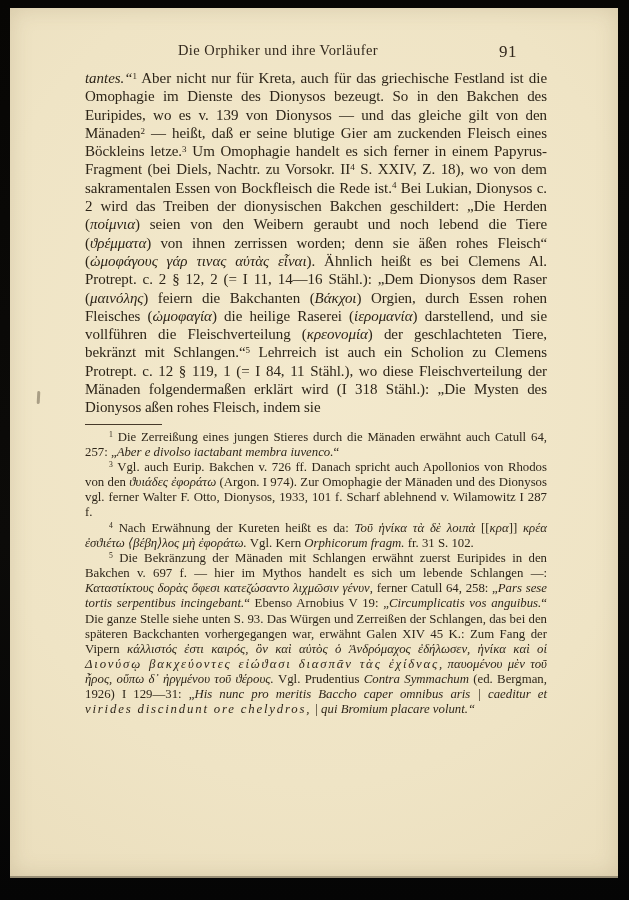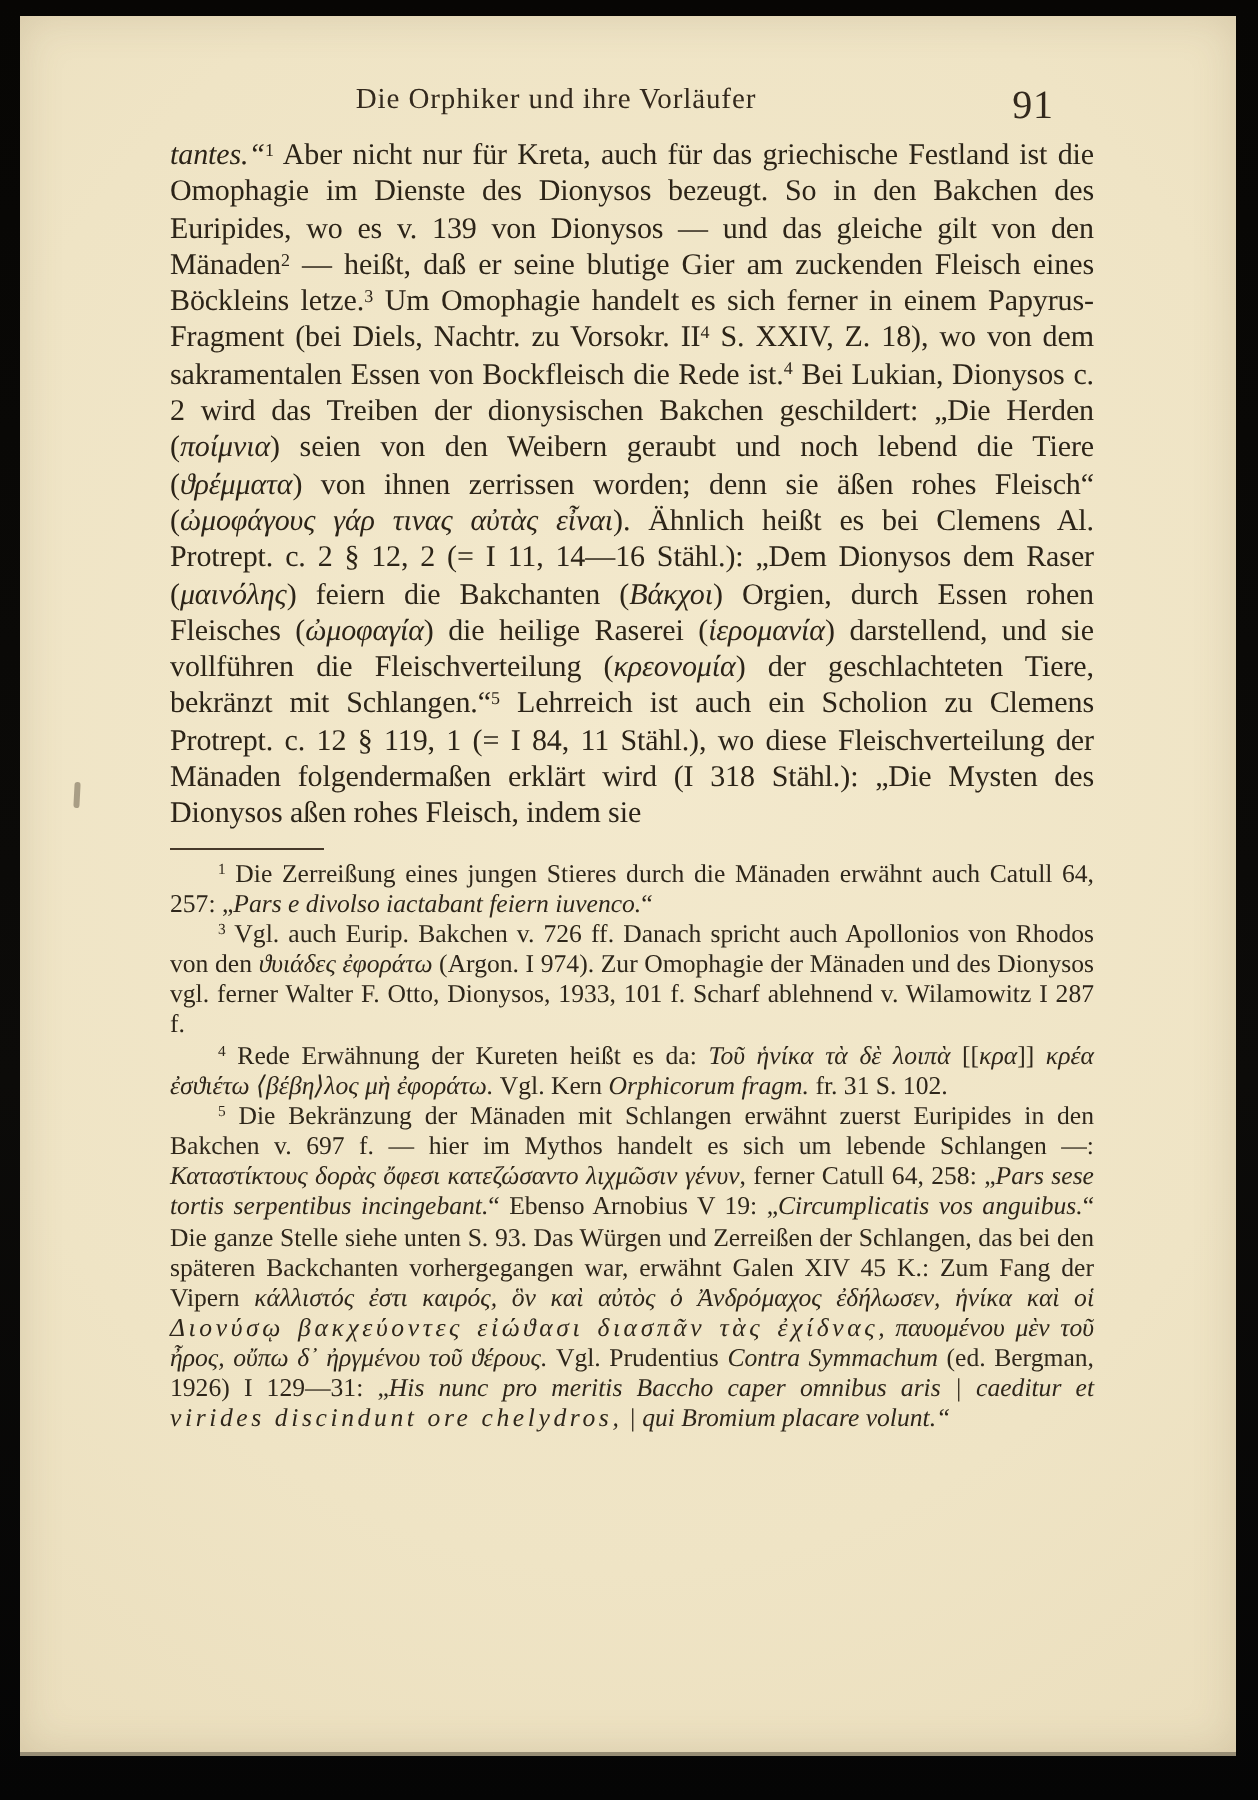--- a/index.html
+++ b/index.html
@@ -33,22 +33,22 @@
     letter-spacing: 0.45px;
     color: #33291d;
   }
   .header-title {
     display: block;
     text-align: center;
     transform: translateX(-38px);
   }
   .page-number {
     position: absolute;
-    right: 20px; top: 0;
-    font-size: 20px;
+    right: 30px; top: 0;
+    font-size: 17px;
   }
   .body-text {
     margin-top: 9px;
     font-size: 15px;
     line-height: 18.3px;
     text-align: justify;
     letter-spacing: -0.05px;
     color: #2c2418;
   }
   .body-text sup, .footnote sup {
@@ -95,21 +95,21 @@
     <div class="running-header">
       <span class="header-title">Die Orphiker und ihre Vorläufer</span>
       <span class="page-number">91</span>
     </div>
 
     <div class="body-text"><span class="it">tantes.“</span><sup>1</sup><span> Aber nicht nur für Kreta, auch für das griechische Festland ist die Omophagie im Dienste des Dionysos bezeugt. So in den Bakchen des Euripides, wo es v. 139 von Dionysos — und das gleiche gilt von den Mänaden</span><sup>2</sup><span> — heißt, daß er seine blutige Gier am zuckenden Fleisch eines Böckleins letze.</span><sup>3</sup><span> Um Omophagie handelt es sich ferner in einem Papyrus-Fragment (bei Diels, Nachtr. zu Vorsokr. II</span><sup>4</sup><span> S. XXIV, Z. 18), wo von dem sakramentalen Essen von Bockfleisch die Rede ist.</span><sup>4</sup><span> Bei Lukian, Dionysos c. 2 wird das Treiben der dionysischen Bakchen geschildert: „Die Herden (</span><span class="it">ποίμνια</span><span>) seien von den Weibern geraubt und noch lebend die Tiere (</span><span class="it">ϑρέμματα</span><span>) von ihnen zerrissen worden; denn sie äßen rohes Fleisch“ (</span><span class="it">ὠμοφάγους γάρ τινας αὐτὰς εἶναι</span><span>). Ähnlich heißt es bei Clemens Al. Protrept. c. 2 § 12, 2 (= I 11, 14—16 Stähl.): „Dem Dionysos dem Raser (</span><span class="it">μαινόλης</span><span>) feiern die Bakchanten (</span><span class="it">Βάκχοι</span><span>) Orgien, durch Essen rohen Fleisches (</span><span class="it">ὠμοφαγία</span><span>) die heilige Raserei (</span><span class="it">ἱερομανία</span><span>) darstellend, und sie vollführen die Fleischverteilung (</span><span class="it">κρεονομία</span><span>) der geschlachteten Tiere, bekränzt mit Schlangen.“</span><sup>5</sup><span> Lehrreich ist auch ein Scholion zu Clemens Protrept. c. 12 § 119, 1 (= I 84, 11 Stähl.), wo diese Fleischverteilung der Mänaden folgendermaßen erklärt wird (I 318 Stähl.): „Die Mysten des Dionysos aßen rohes Fleisch, indem sie</span></div>
 
     <hr class="fn-rule">
 
     <div class="footnotes">
-      <p class="footnote"><sup>1</sup><span> Die Zerreißung eines jungen Stieres durch die Mänaden erwähnt auch Catull 64, 257: „</span><span class="it">Pars e divolso iactabant feiern iuvenco.</span><span>“</span></p>
+      <p class="footnote"><sup>1</sup><span> Die Zerreißung eines jungen Stieres durch die Mänaden erwähnt auch Catull 64, 257: „</span><span class="it">Aber e divolso iactabant membra iuvenco.</span><span>“</span></p>
       <p class="footnote"><sup>3</sup><span> Vgl. auch Eurip. Bakchen v. 726 ff. Danach spricht auch Apollonios von Rhodos von den </span><span class="it">ϑυιάδες ἐφοράτω</span><span> (Argon. I 974). Zur Omophagie der Mänaden und des Dionysos vgl. ferner Walter F. Otto, Dionysos, 1933, 101 f. Scharf ablehnend v. Wilamowitz I 287 f.</span></p>
-      <p class="footnote"><sup>4</sup><span> Rede Erwähnung der Kureten heißt es da: </span><span class="it">Τοῦ ἡνίκα τὰ δὲ λοιπὰ</span><span> [[</span><span class="it">κρα</span><span>]] </span><span class="it">κρέα ἐσϑιέτω ⟨βέβη⟩λος μὴ ἐφοράτω.</span><span> Vgl. Kern </span><span class="it">Orphicorum fragm.</span><span> fr. 31 S. 102.</span></p>
+      <p class="footnote"><sup>4</sup><span> Nach Erwähnung der Kureten heißt es da: </span><span class="it">Τοῦ ἡνίκα τὰ δὲ λοιπὰ</span><span> [[</span><span class="it">κρα</span><span>]] </span><span class="it">κρέα ἐσϑιέτω ⟨βέβη⟩λος μὴ ἐφοράτω.</span><span> Vgl. Kern </span><span class="it">Orphicorum fragm.</span><span> fr. 31 S. 102.</span></p>
       <p class="footnote"><sup>5</sup><span> Die Bekränzung der Mänaden mit Schlangen erwähnt zuerst Euripides in den Bakchen v. 697 f. — hier im Mythos handelt es sich um lebende Schlangen —: </span><span class="it">Καταστίκτους δορὰς ὄφεσι κατεζώσαντο λιχμῶσιν γένυν</span><span>, ferner Catull 64, 258: „</span><span class="it">Pars sese tortis serpentibus incingebant.</span><span>“ Ebenso Arnobius V 19: „</span><span class="it">Circumplicatis vos anguibus.</span><span>“ Die ganze Stelle siehe unten S. 93. Das Würgen und Zerreißen der Schlangen, das bei den späteren Backchanten vorhergegangen war, erwähnt Galen XIV 45 K.: Zum Fang der Vipern </span><span class="it">κάλλιστός ἐστι καιρός, ὃν καὶ αὐτὸς ὁ Ἀνδρόμαχος ἐδήλωσεν, ἡνίκα καὶ οἱ </span><span class="it sp">Διονύσῳ βακχεύοντες εἰώϑασι διασπᾶν τὰς ἐχίδνας</span><span class="it">, παυομένου μὲν τοῦ ἦρος, οὔπω δ᾽ ἠργμένου τοῦ ϑέρους.</span><span> Vgl. Prudentius </span><span class="it">Contra Symmachum</span><span> (ed. Bergman, 1926) I 129—31: „</span><span class="it">His nunc pro meritis Baccho caper omnibus aris | caeditur et </span><span class="it sp">virides discindunt ore chelydros,</span><span class="it"> | qui Bromium placare volunt.“</span></p>
     </div>
 
     <div class="margin-mark"></div>
   </div>
 </div>
 
 </body></html>

